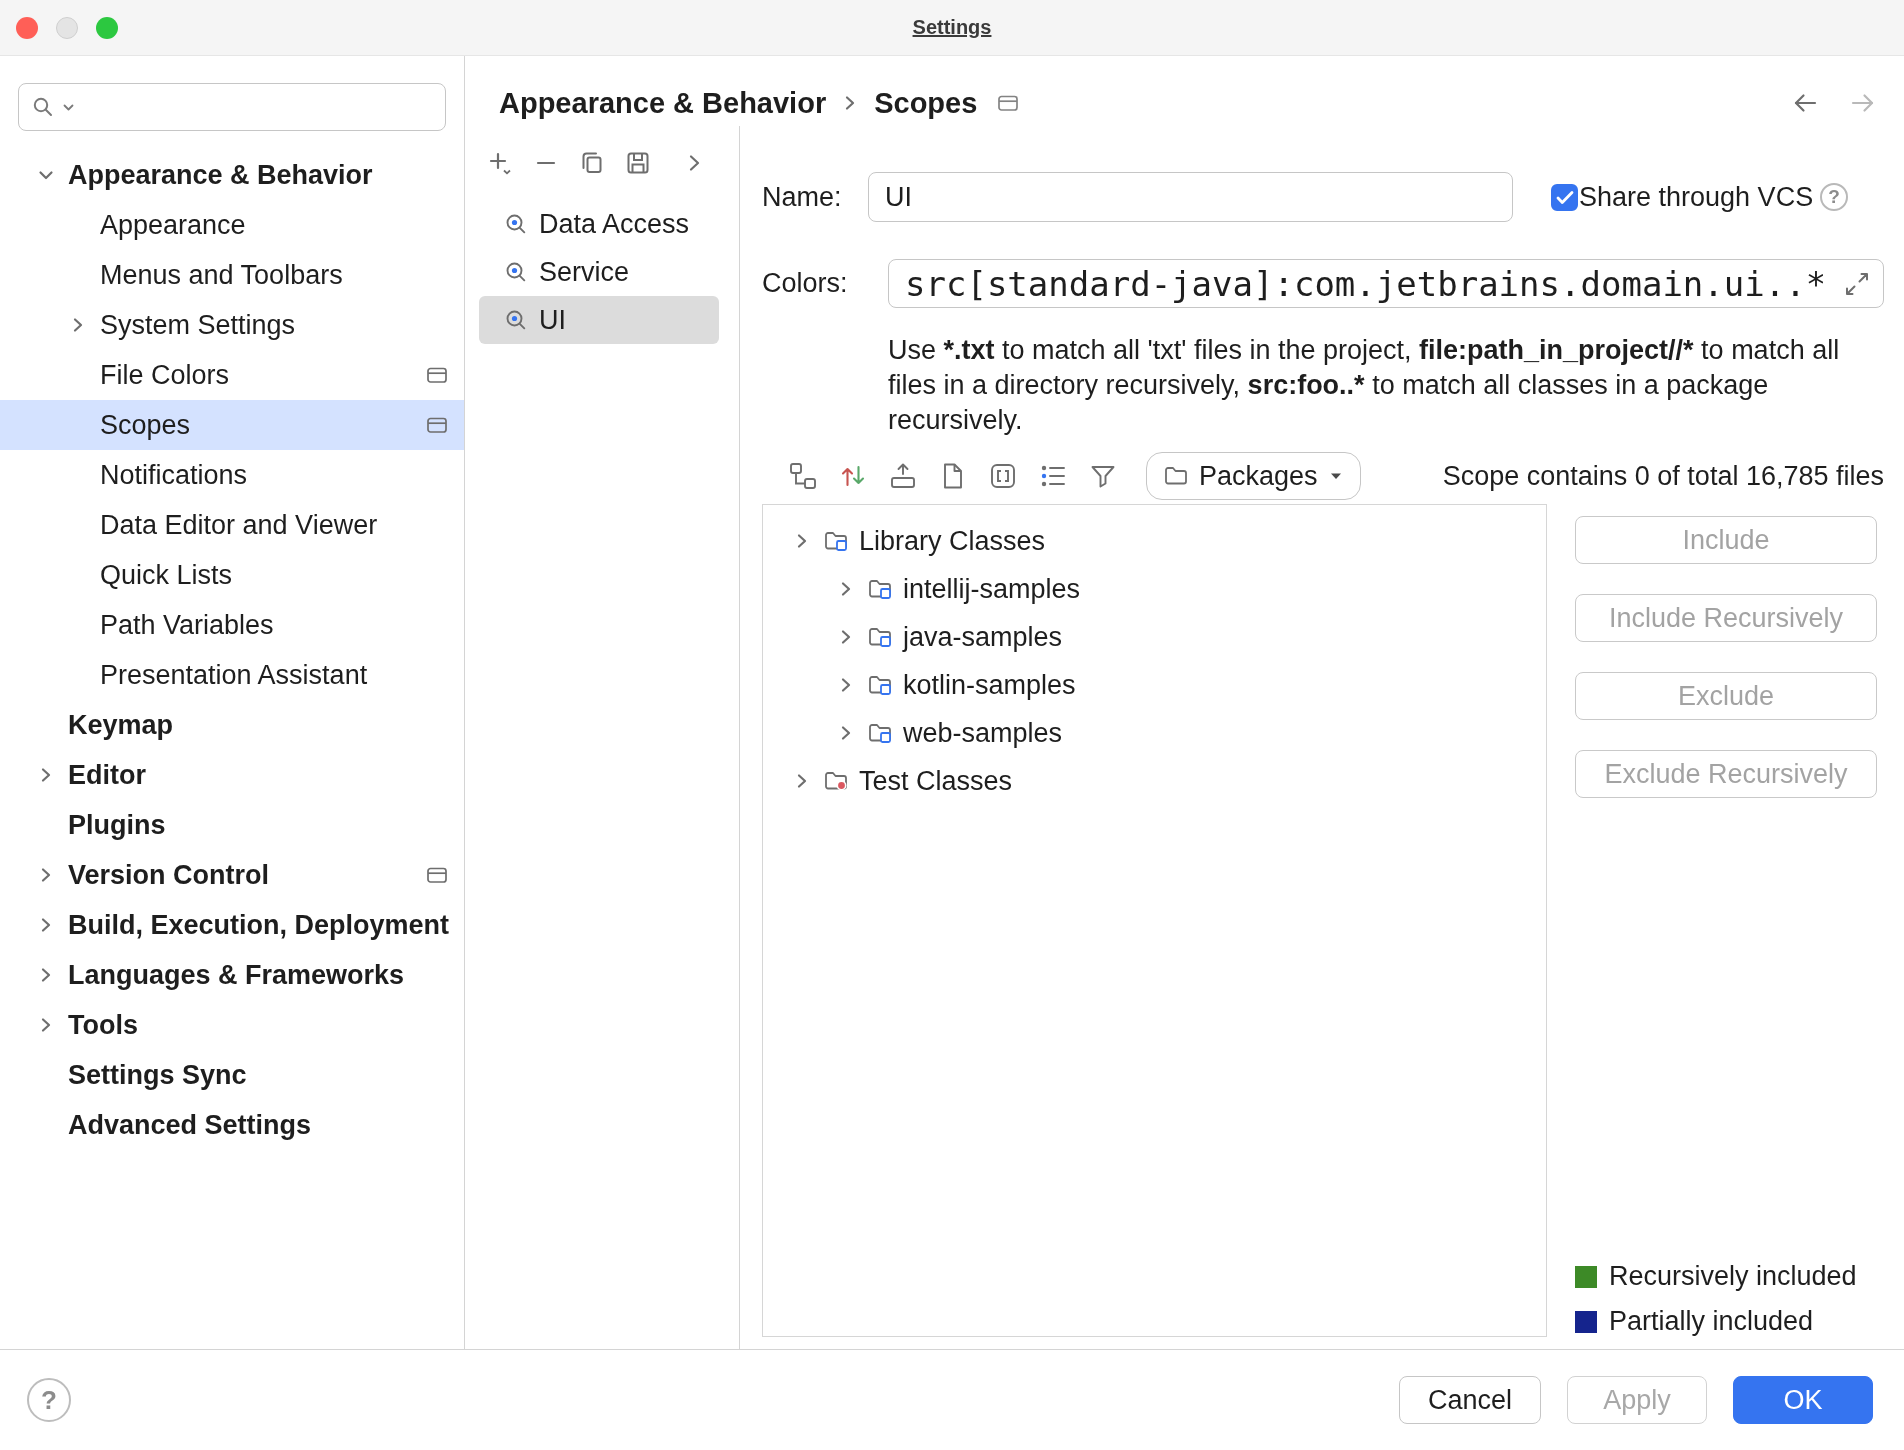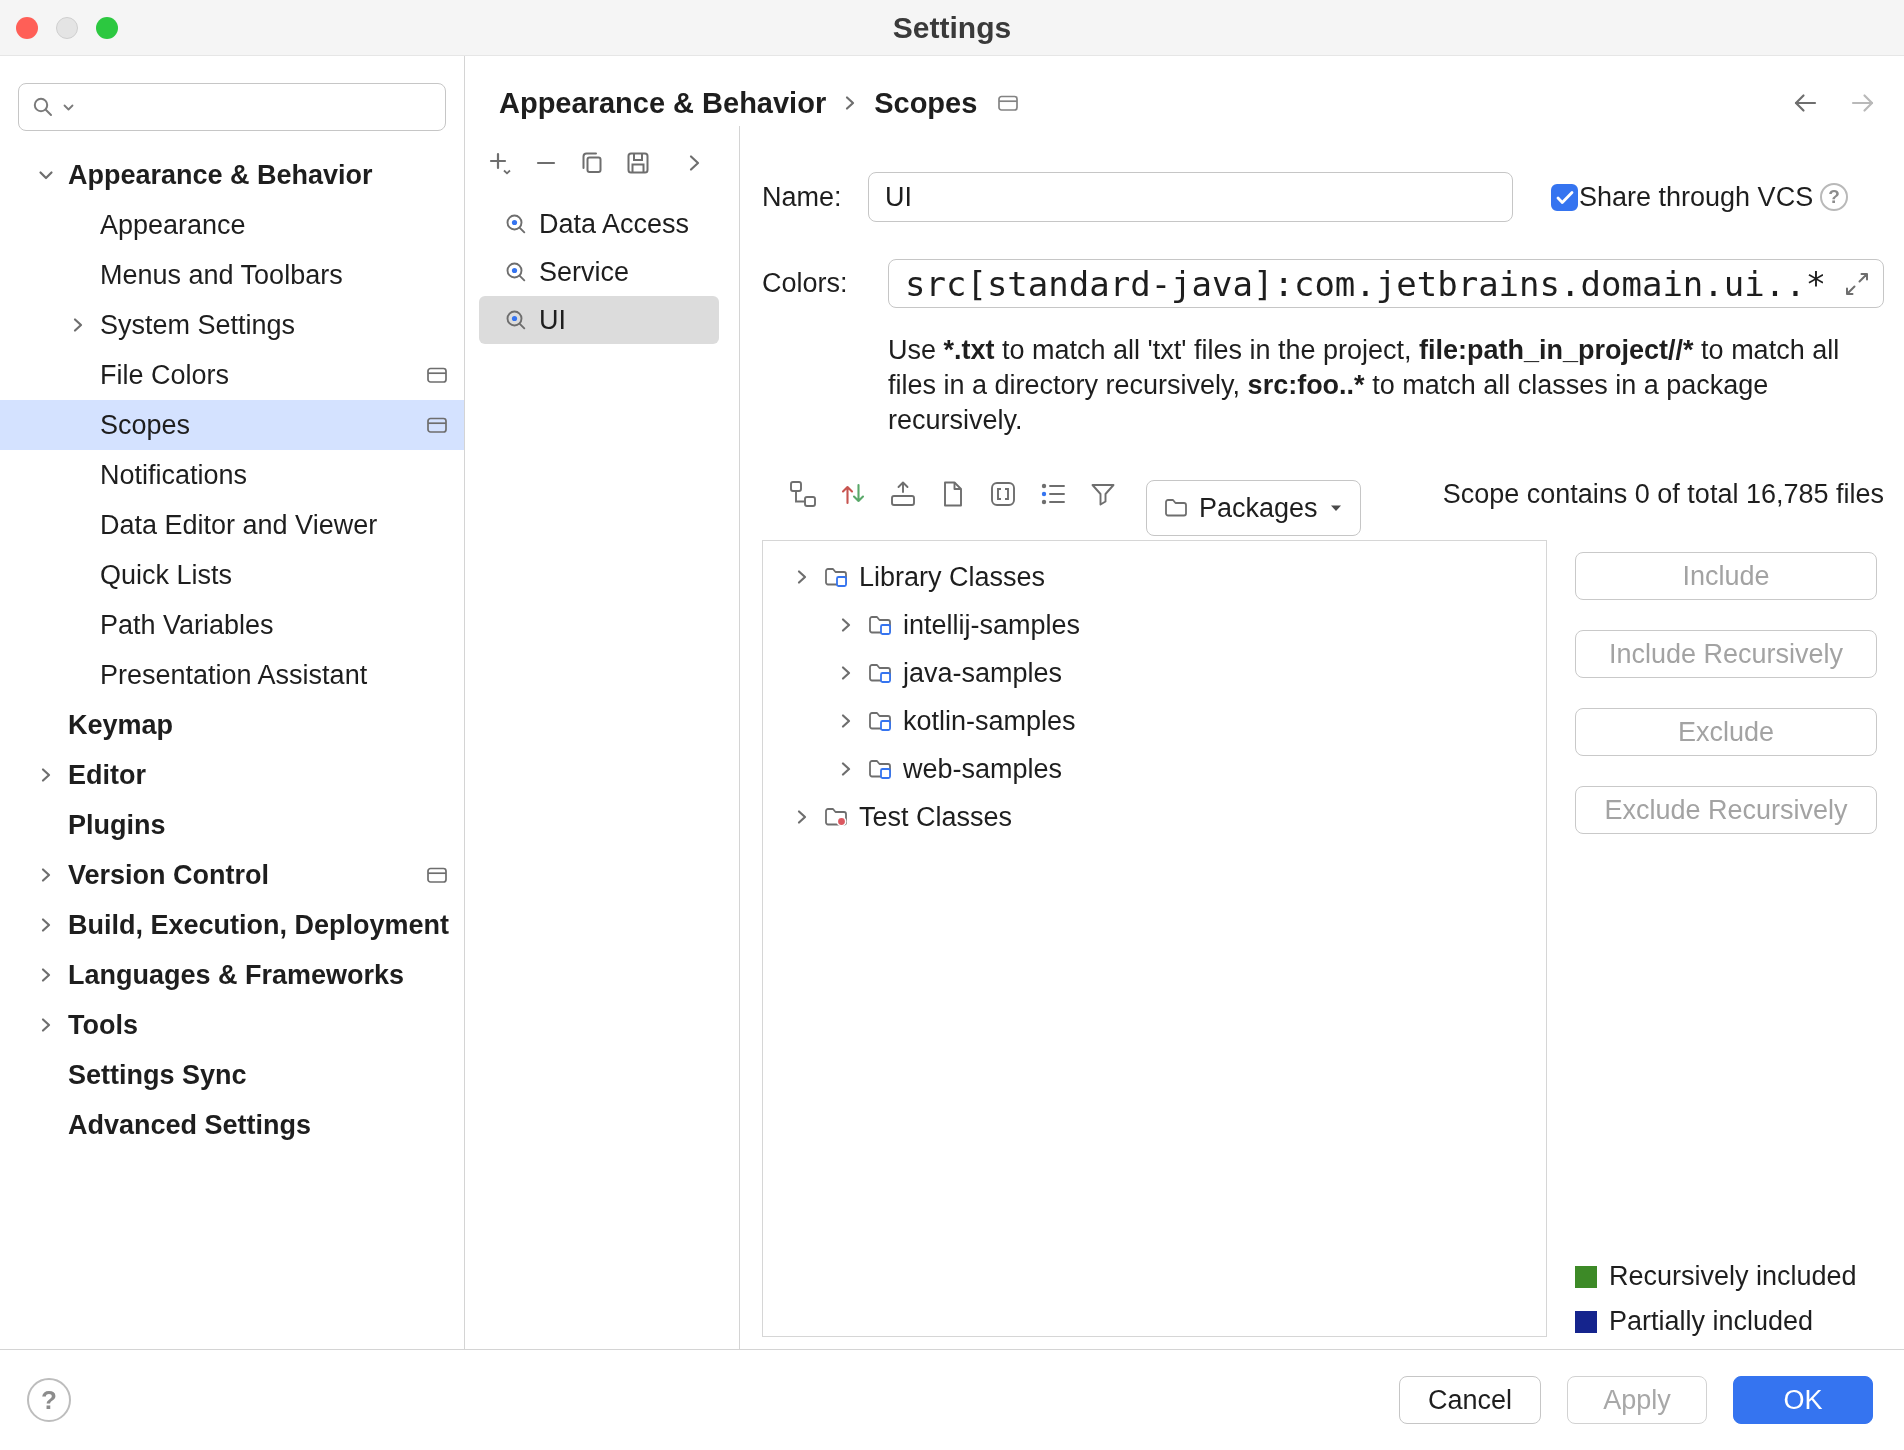--- a/index.html
+++ b/index.html
@@ -7,21 +7,21 @@
   body { font-family:"Liberation Sans",sans-serif; color:#1e1e1e; background:#fff; cursor:default; }
   .window { position:relative; width:1904px; height:1450px; background:#fff; overflow:hidden; }
 
   
   .titlebar { position:absolute; top:0; left:0; right:0; height:56px; background:#f5f5f5; border-bottom:1px solid #e6e6e6; display:flex; align-items:center; justify-content:center; }
   .traffic { position:absolute; left:16px; top:0; height:100%; display:flex; align-items:center; gap:18px; }
   .tl { width:22px; height:22px; border-radius:50%; display:inline-block; }
   .tl.red { background:#FF5F57; }
   .tl.gray { background:#E4E4E4; border:1px solid #cfcfcf; }
   .tl.green { background:#2CC840; }
-  .title { font-size:30px; font-weight:700; color:#3a3a3a; }
+  .title { font-size:20px; font-weight:700; color:#3a3a3a;text-decoration:underline; }
 
   
   .sidebar { position:absolute; top:56px; left:0; width:465px; bottom:101px; border-right:1px solid #d4d4d4; background:#fff; overflow:hidden; }
   .searchbox { margin:27px 18px 0 18px; height:48px; border:1px solid #c6c6c6; border-radius:8px; display:flex; align-items:center; padding:0 12px; gap:7px; background:#fff; }
   .search-input { border:none; outline:none; flex:1; font-size:26px; background:transparent; font-family:"Liberation Sans",sans-serif; min-width:0; }
   .sidebar-nav { margin-top:19px; }
   .nav-row { height:50px; display:flex; align-items:center; font-size:27px; white-space:nowrap; }
   .nav-row.lvl0 { padding-left:36px; }
   .nav-row.lvl1 { padding-left:68px; }
   .nav-row.bold { font-weight:700; }
@@ -62,21 +62,21 @@
   .pattern-row { margin-top:37px; display:flex; align-items:center; }
   .pattern-wrap { position:relative; flex:1; display:flex; }
   .pattern-input { flex:1; height:49px; font-family:"DejaVu Sans Mono",monospace; font-size:34px; padding-right:60px; }
   .expand { position:absolute; right:12px; top:50%; transform:translateY(-50%); display:inline-flex; }
   .pattern-help { margin:25px 0 0 126px; max-width:990px; font-size:27px; line-height:35px; color:#1e1e1e; }
   .pattern-help b { font-weight:700; }
 
   .filter-bar { margin-top:14px; display:flex; align-items:center; padding-left:20px; }
   .ficons { display:flex; align-items:center; }
   .fbtn { width:42px; height:42px; display:flex; align-items:center; justify-content:center; border-radius:6px; margin-right:8px; }
-  .packages-btn { margin-left:14px; height:56px; border:1px solid #c6c6c6; border-radius:8px; display:flex; align-items:center; gap:10px; padding:0 16px; font-size:27px; background:#fff; white-space:nowrap;margin-top:28px; }
+  .packages-btn { margin-left:14px; height:48px; border:1px solid #c6c6c6; border-radius:16px; display:flex; align-items:center; gap:10px; padding:0 16px; font-size:27px; background:#fff; white-space:nowrap; }
   .scope-summary { margin-left:auto; font-size:27px; white-space:nowrap; }
 
   .tree-area { margin-top:4px; flex:1; min-height:0; display:flex; padding-bottom:12px; }
   .tree-panel { width:785px; flex:0 0 785px; border:1px solid #d6d6d6; background:#fff; padding-top:12px; overflow:hidden; }
   .tree-row { height:48px; display:flex; align-items:center; font-size:27px; white-space:nowrap; }
   .tree-row.lvl0 { padding-left:26px; }
   .tree-row.lvl1 { padding-left:70px; }
   .tree-chev { width:26px; flex:0 0 26px; display:inline-flex; justify-content:center; }
   .tree-icon { margin:0 10px 0 8px; display:inline-flex; }
   .side-col { margin-left:28px; margin-top:12px; width:302px; flex:0 0 302px; display:flex; flex-direction:column; }

